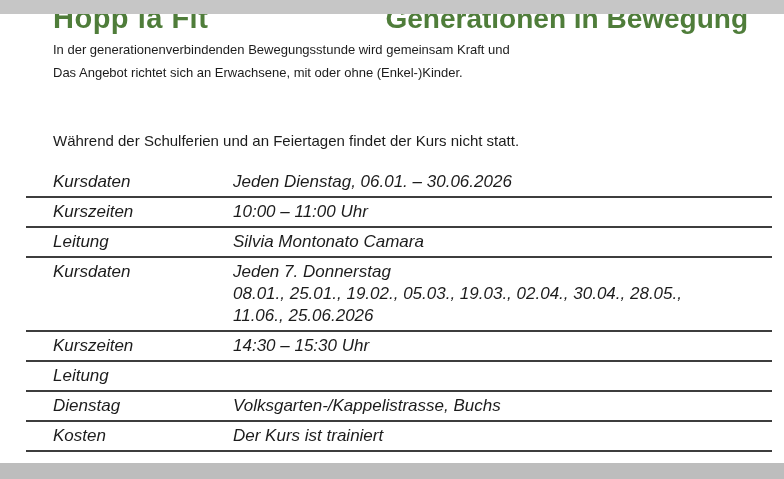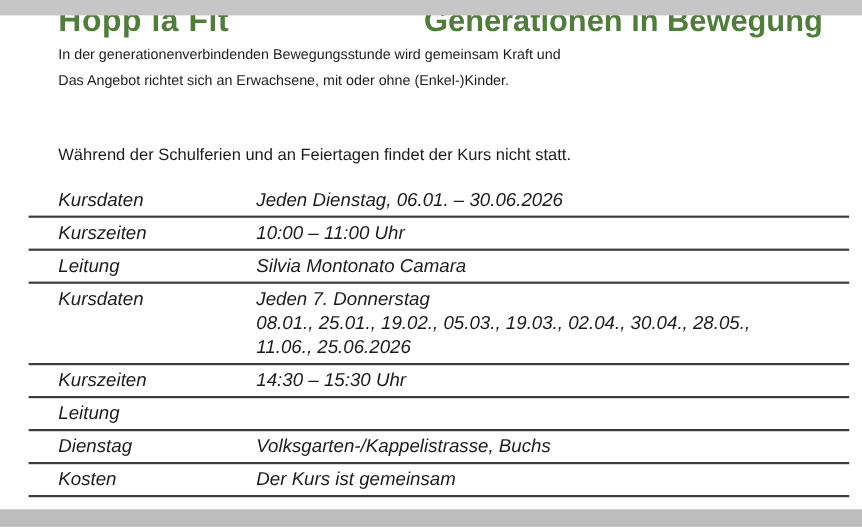--- a/index.html
+++ b/index.html
@@ -132,20 +132,20 @@
   <div class="row">
     <div class="cell label">Dienstag</div>
     <div class="cell value">
           <div>Volksgarten-/Kappelistrasse, Buchs</div>
         </div>
   </div>
 
   <div class="row">
     <div class="cell label">Kosten</div>
     <div class="cell value">
-          <div>Der Kurs ist gemeinsam</div>
+          <div>Der Kurs ist trainiert</div>
         </div>
   </div>
 </div>
 
   <div class="bar top"></div>
   <div class="bar bottom"></div>
 </div>
 
 </body></html>

